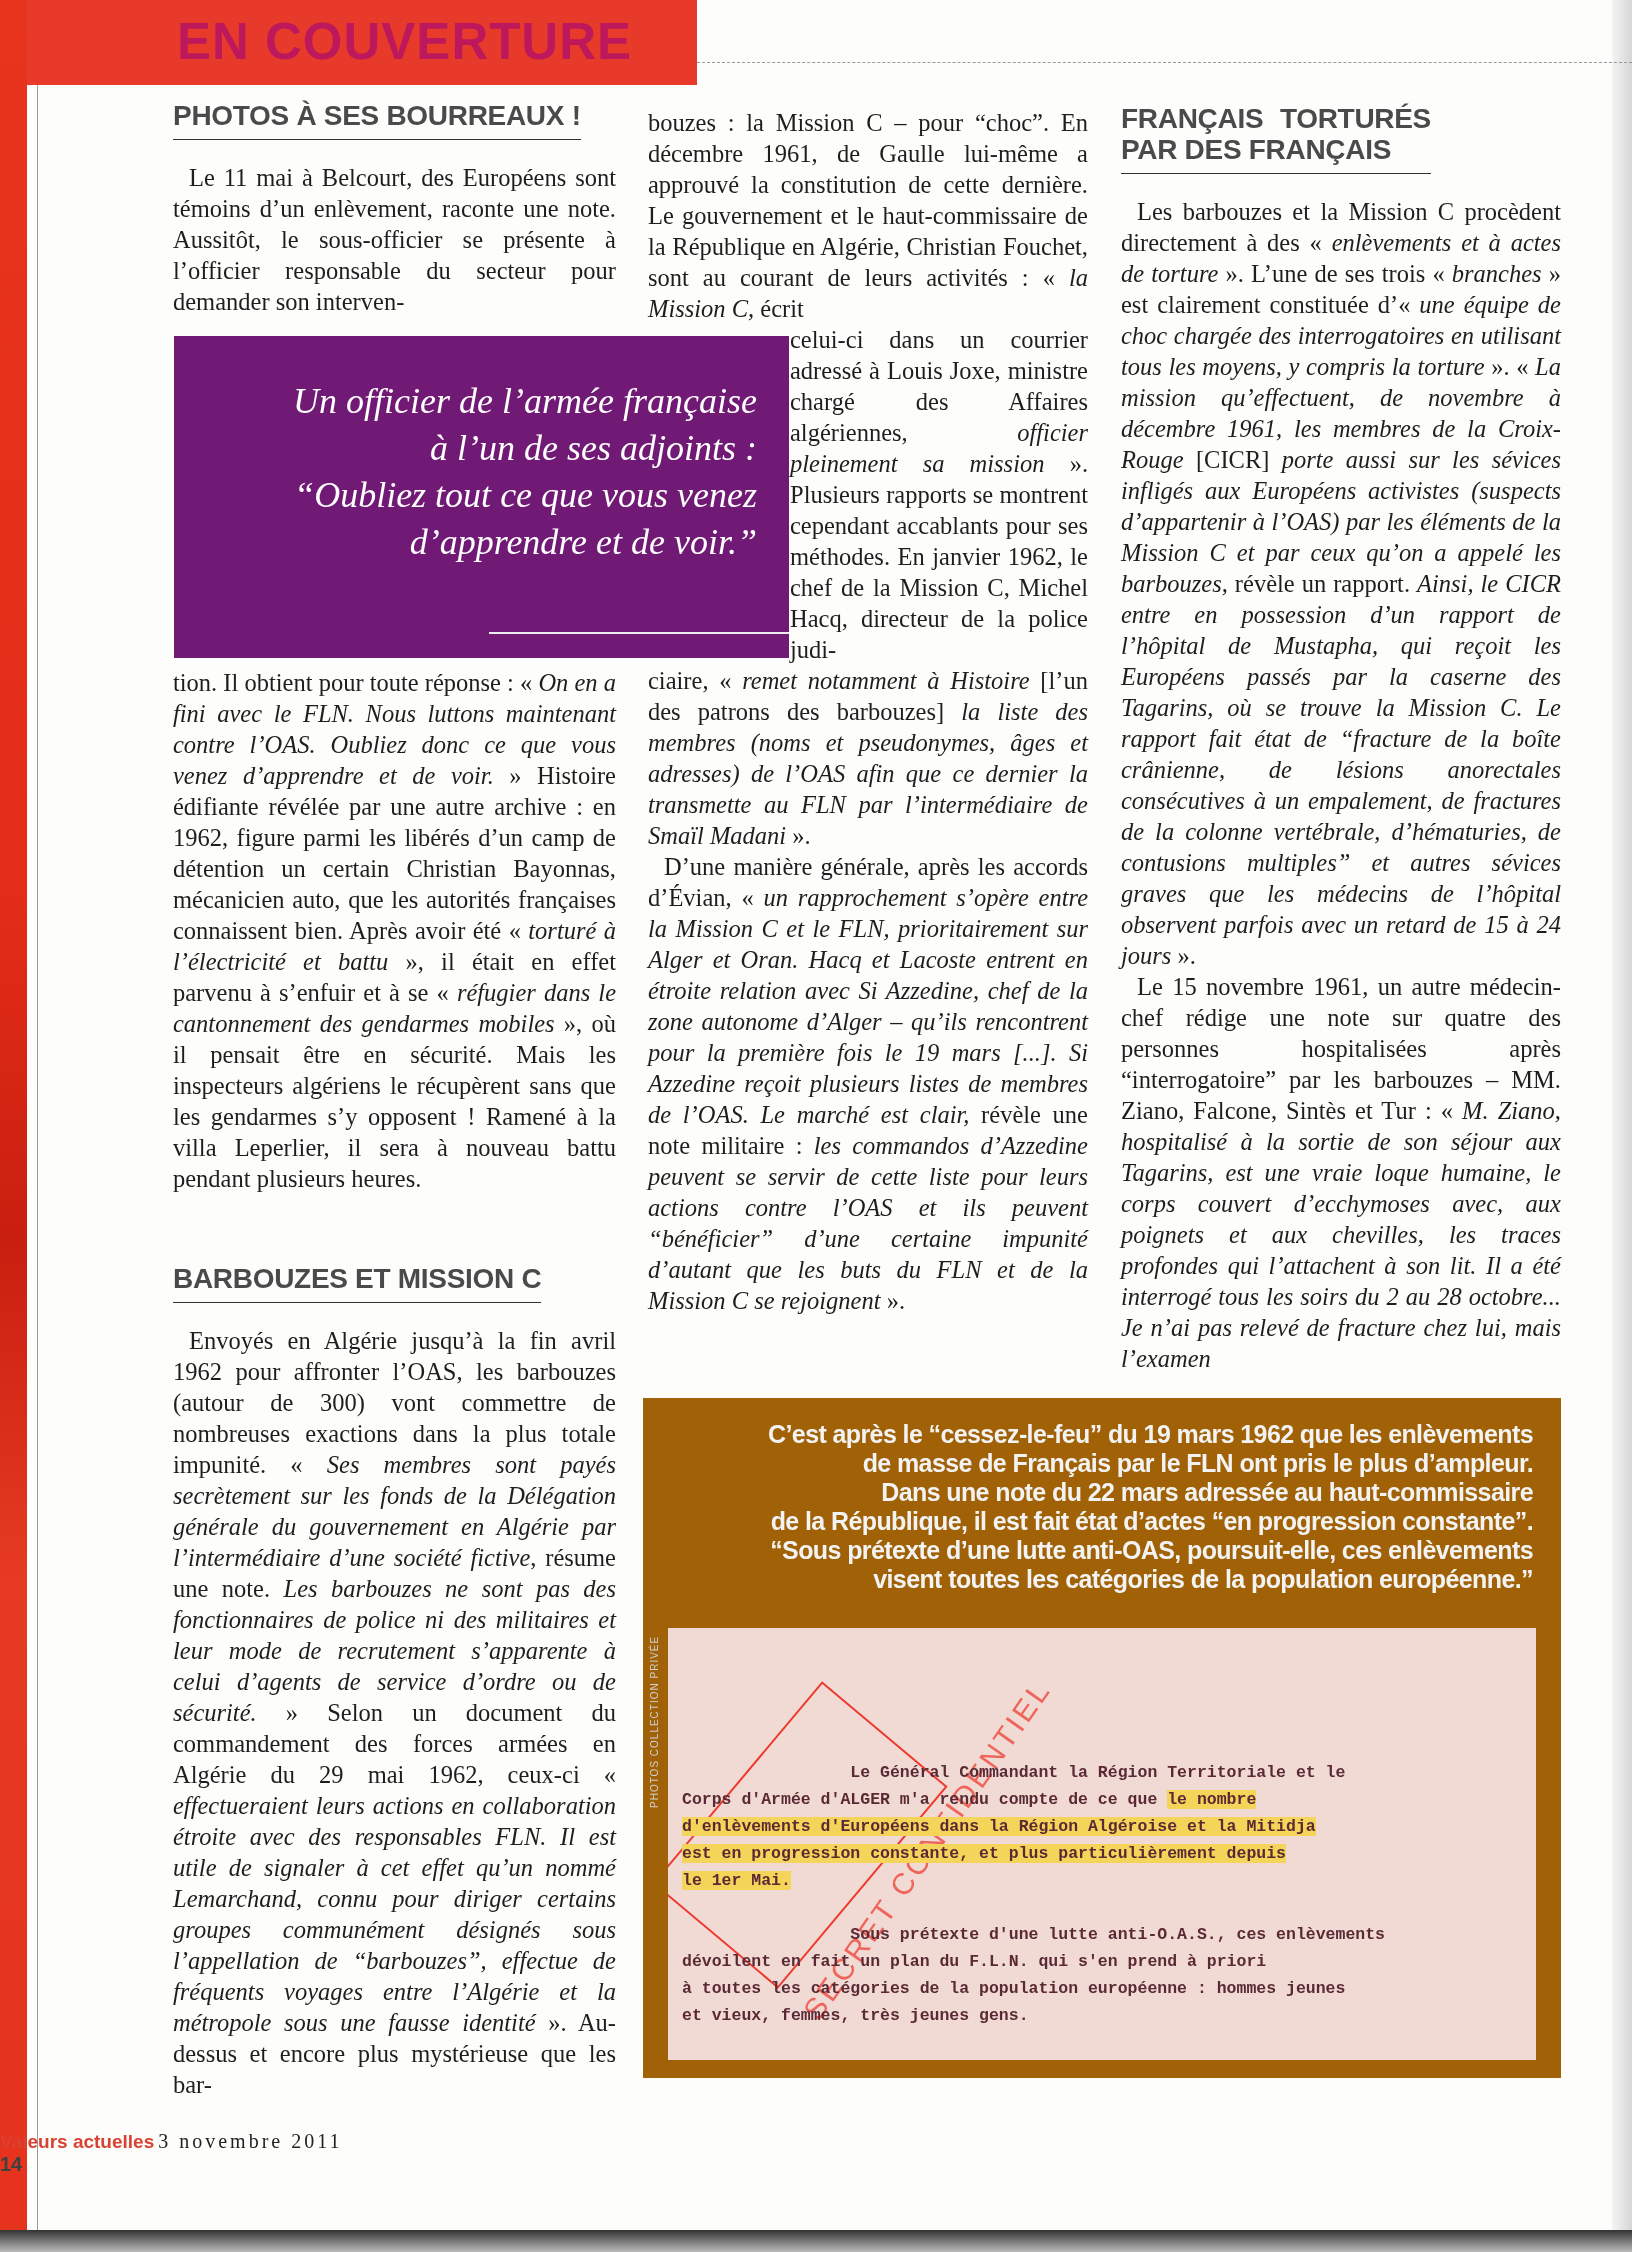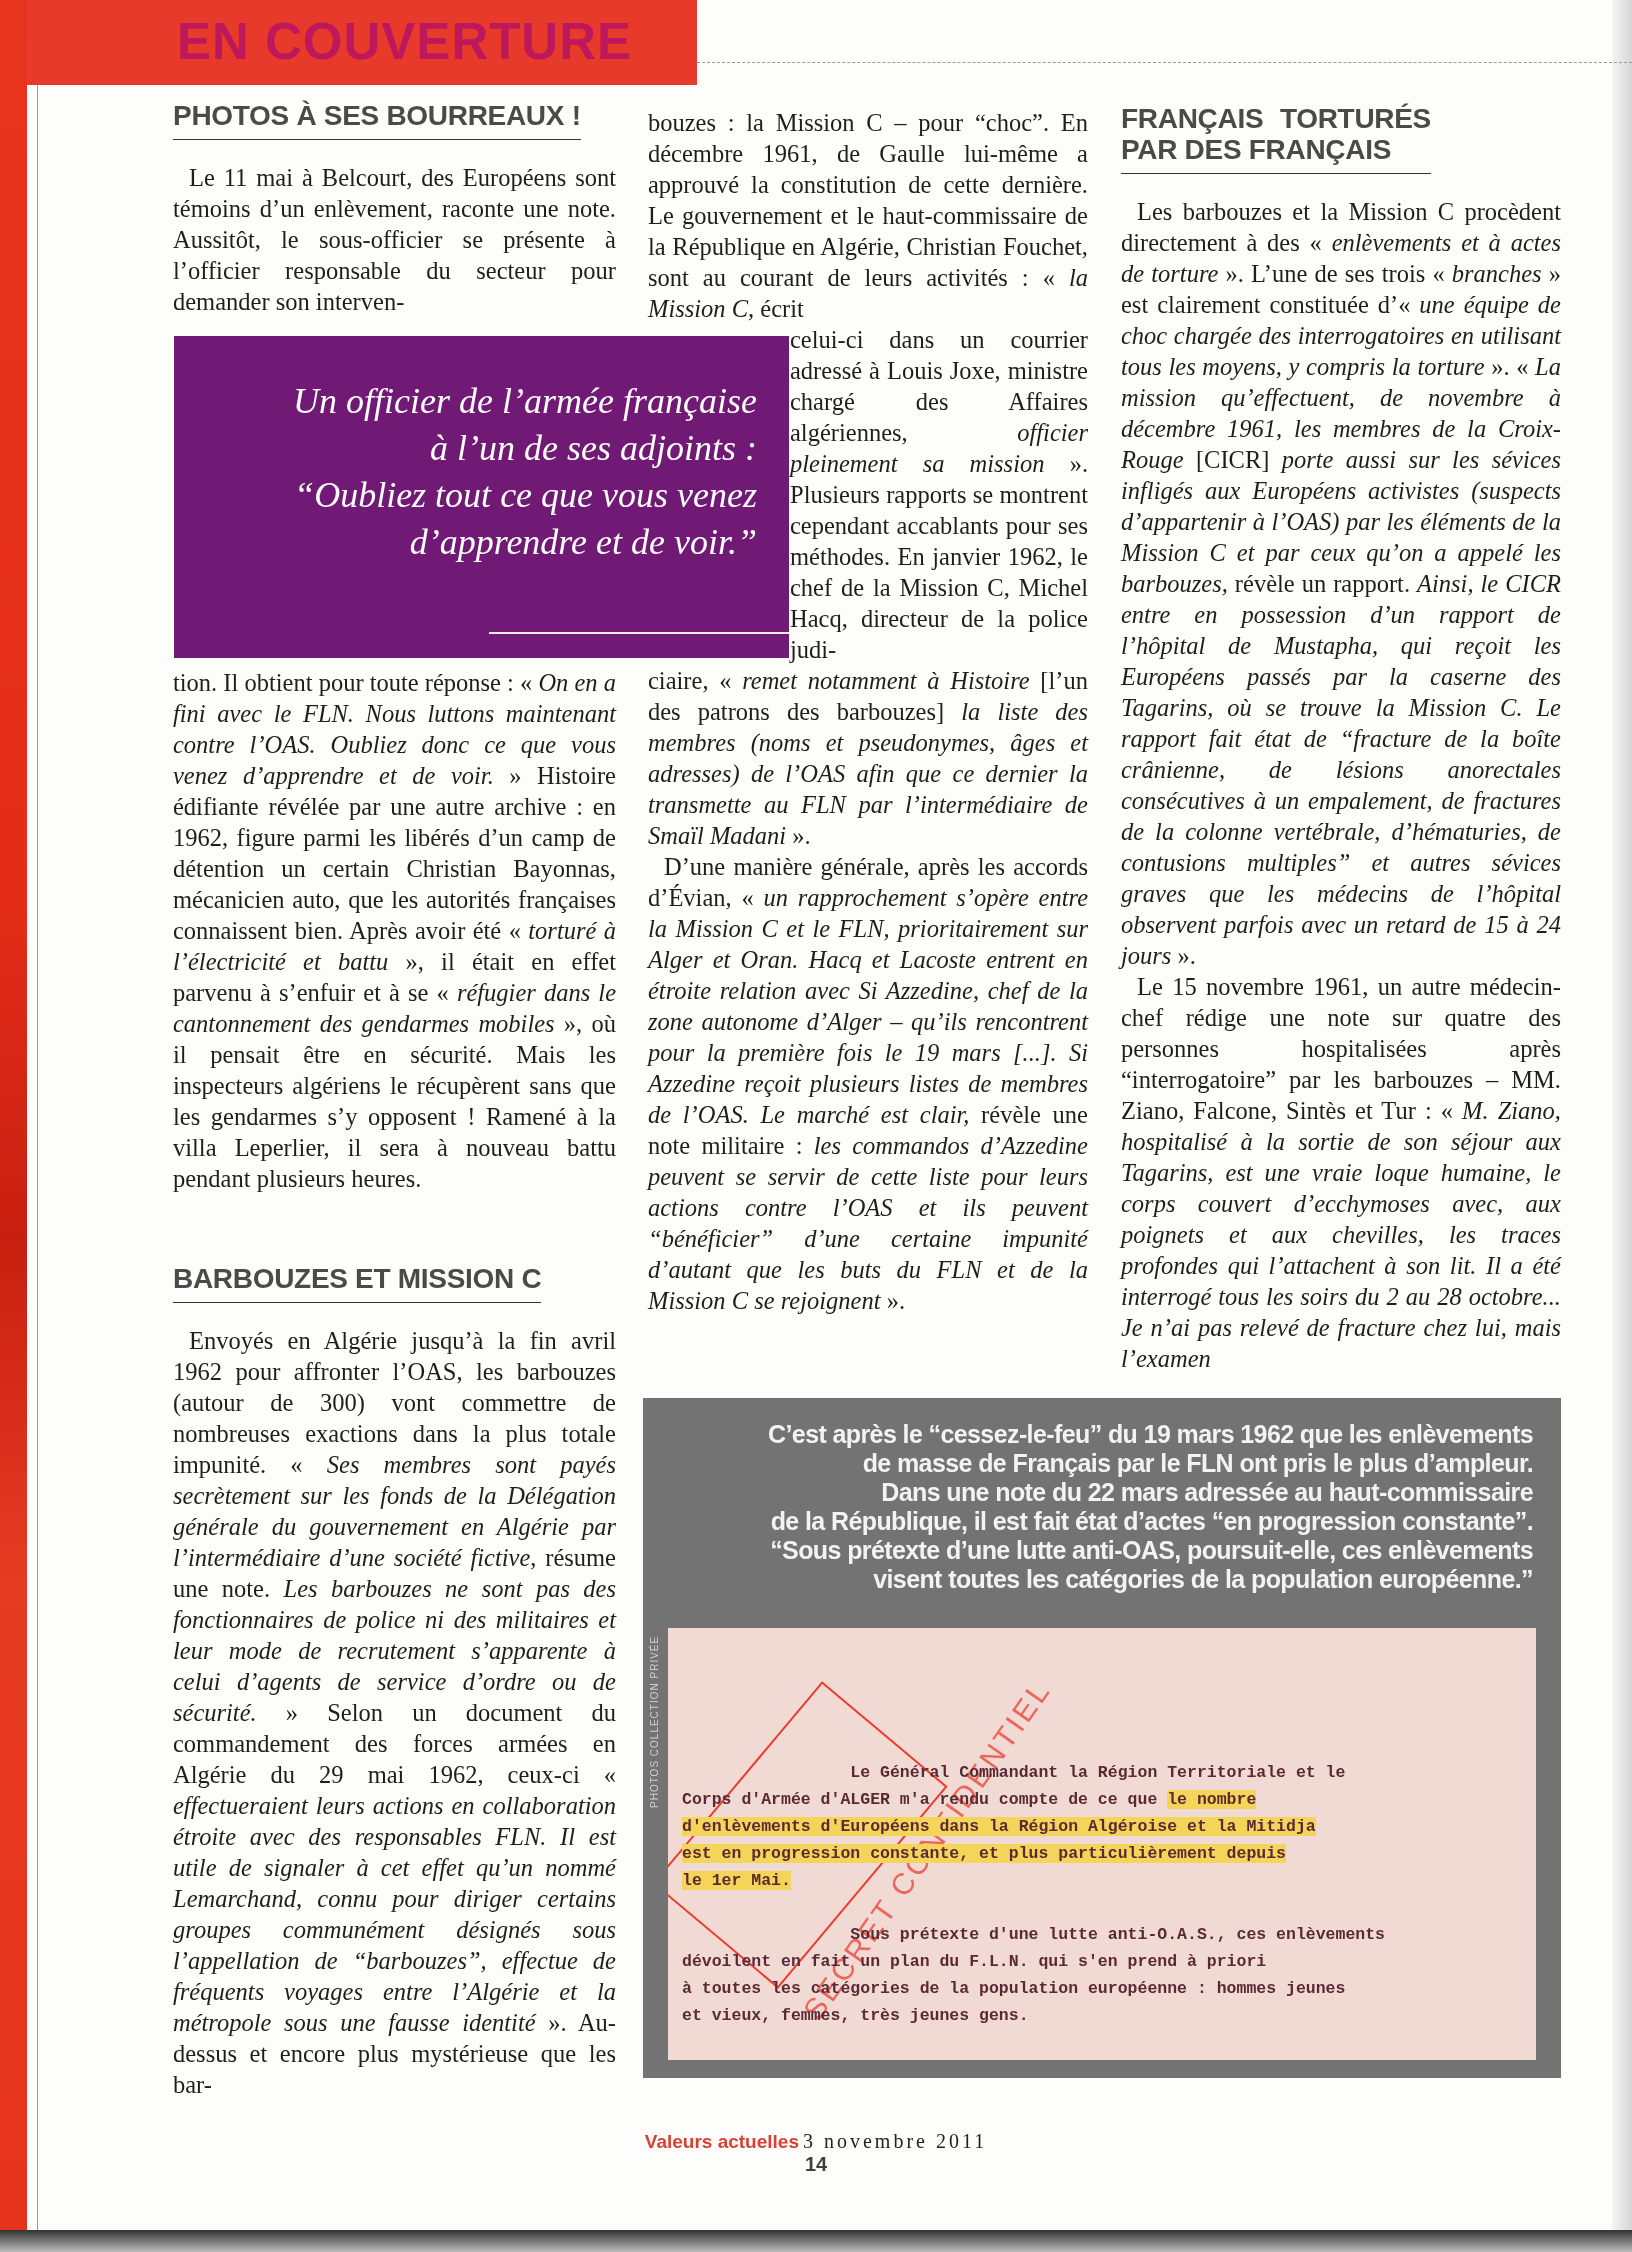--- a/index.html
+++ b/index.html
@@ -40,21 +40,21 @@
     position: absolute; left: 174px; top: 336px; width: 615px; height: 322px;
     background: #701a75;
     color: #ffffff; font-style: italic; text-align: right;
     font-size: 36px; line-height: 47px;
   }
   .pullquote .qtext { position: absolute; right: 32px; top: 42px; width: 590px; }
   .pullquote .qline { position: absolute; right: 0; top: 296px; width: 300px; height: 2px; background: #ececec; }
 
   .blackbox {
     position: absolute; left: 643px; top: 1398px; width: 918px; height: 680px;
-    background: #737373;
+    background: #a16207;
   }
   .bb-text {
     position: absolute; right: 28px; top: 22px; width: 880px; text-align: right;
     font-family: "Liberation Sans", "DejaVu Sans", sans-serif; font-weight: bold;
     color: #f3f3f3; font-size: 25px; line-height: 29px; letter-spacing: -0.6px;
   }
   .credit {
     position: absolute; left: 6px; top: 410px; transform-origin: left top; transform: rotate(-90deg);
     font-family: "Liberation Sans", "DejaVu Sans", sans-serif; font-size: 10px; color: #cfcfcf; letter-spacing: 1px;
     white-space: nowrap;
@@ -71,21 +71,21 @@
   .hl { background: #f5d45a; }
   .stamp {
     position: absolute; left: 50px; top: 75px; width: 160px; height: 260px;
     border: 2px solid #ee3a2d; transform: rotate(40deg); transform-origin: center;
   }
   .stamp-text {
     position: absolute; left: 56px; top: 205px; transform: rotate(-55deg);
     color: #ee4a3d; font-family: "Liberation Sans", sans-serif; font-size: 30px; letter-spacing: 3px; opacity: .8;
   }
   .footer {
-    position: absolute; left: 0; top: 2130px; width: 1632px; text-align: center;
+    position: absolute; left: 0; top: 2130px; width: 1632px; 
   }
   .footer .mag { color: #d94232; font-family: "Liberation Sans", sans-serif; font-weight: bold; font-size: 19px; }
   .footer .date { font-family: "Liberation Serif", serif; font-size: 20px; letter-spacing: 3px; color: #222; }
   .footer .pg { font-family: "Liberation Sans", sans-serif; font-weight: bold; font-size: 20px; color: #404040; margin-top: 0px; }
   .bottom-edge { position: absolute; left: 0; top: 2230px; width: 1632px; height: 22px; background: linear-gradient(#333, #bbb); }
   .right-shadow { position: absolute; left: 1612px; top: 0; width: 20px; height: 2230px; background: linear-gradient(90deg, #f4f4f4, #d6d6d6); }
 </style>
 </head>
 <body>
 

